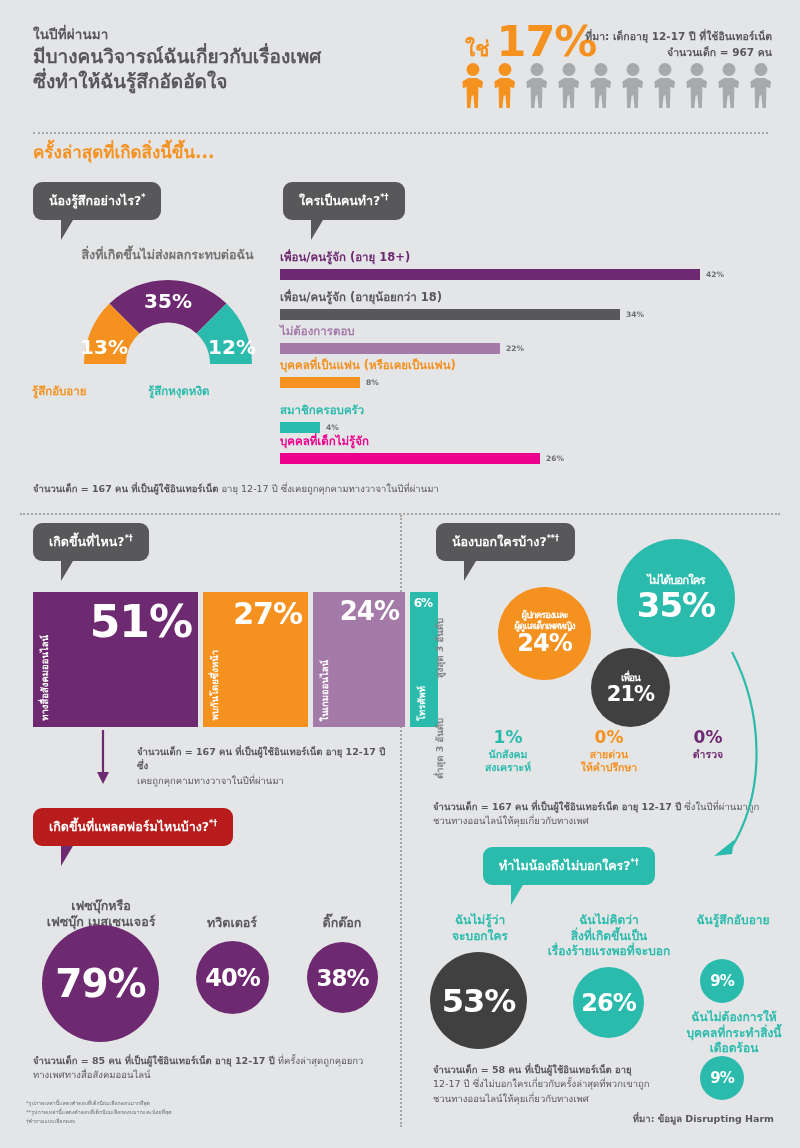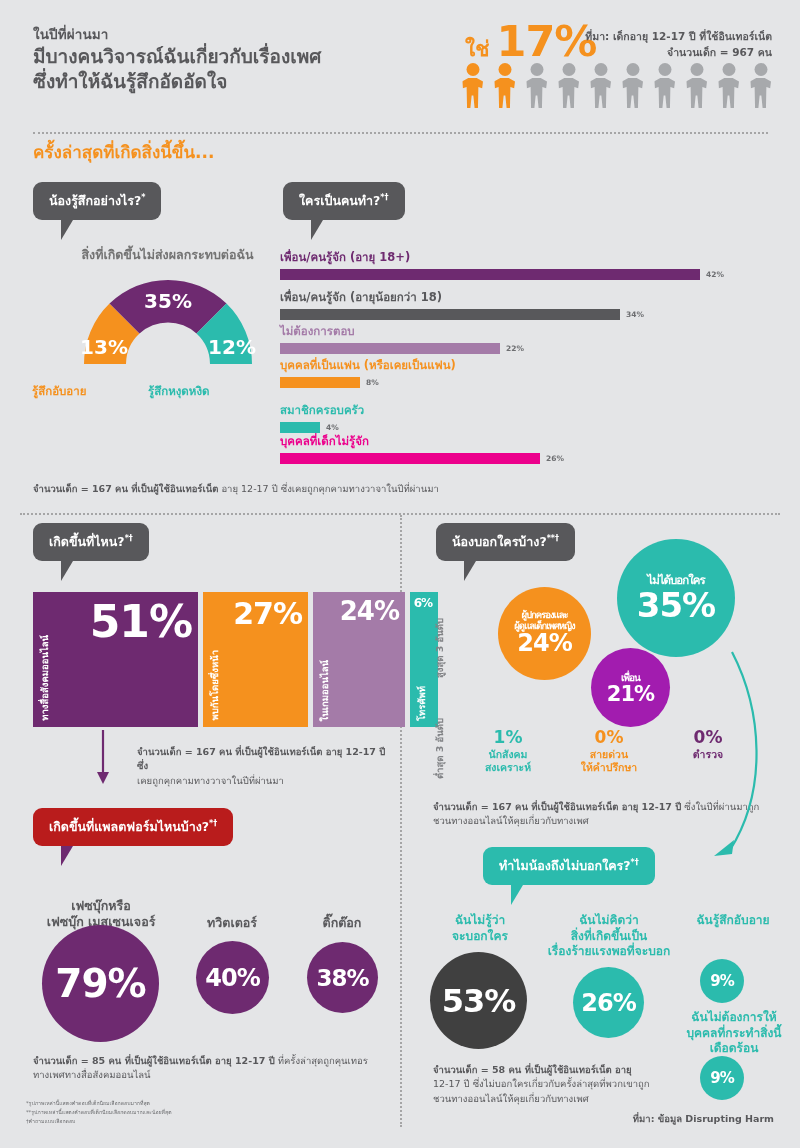--- a/index.html
+++ b/index.html
@@ -307,21 +307,21 @@
     <div>เฟซบุ๊ก เมสเซนเจอร์</div>
   </div>
   <div class="plat-lab" style="left:182px;top:915px;width:100px;">ทวิตเตอร์</div>
   <div class="plat-lab" style="left:292px;top:915px;width:100px;">ติ๊กต๊อก</div>
 
   <div class="circ" style="left:42px;top:925px;width:117px;height:117px;background:#6E2A70;font-size:39px;">79%</div>
   <div class="circ" style="left:196px;top:941px;width:73px;height:73px;background:#6E2A70;font-size:24px;">40%</div>
   <div class="circ" style="left:307px;top:942px;width:71px;height:71px;background:#6E2A70;font-size:23px;">38%</div>
 
   <div class="note" style="left:33px;top:1054px;width:345px;">
-    <b>จำนวนเด็ก = 85 คน ที่เป็นผู้ใช้อินเทอร์เน็ต อายุ 12-17 ปี</b><span class="thin"> ที่ครั้งล่าสุดถูกคุนเทอร</span><br>
+    <b>จำนวนเด็ก = 85 คน ที่เป็นผู้ใช้อินเทอร์เน็ต อายุ 12-17 ปี</b><span class="thin"> ที่ครั้งล่าสุดถูกคุอยกว</span><br>
     <span class="thin">ทางเพศทางสื่อสังคมออนไลน์</span>
   </div>
 
   <div class="bubble" style="left:436px;top:523px;">
     <span>น้องบอกใครบ้าง?</span><span class="sup">**†</span>
   </div>
 
   <div class="vlabel" style="left:432px;top:618px;">สูงสุด 3 อันดับ</div>
   <div class="vlabel" style="left:432px;top:718px;">ต่ำสุด 3 อันดับ</div>
 
@@ -333,21 +333,21 @@
   </div>
 
   <div class="circ" style="left:498px;top:587px;width:93px;height:93px;background:#F5911E;">
     <div style="text-align:center;line-height:1.15;">
       <div style="font-size:9.5px;font-weight:700;">ผู้ปกครองและ</div>
       <div style="font-size:9.5px;font-weight:700;margin-bottom:-2px;">ผู้ดูแลเด็กเพศหญิง</div>
       <div style="font-size:24px;letter-spacing:-1px;">24%</div>
     </div>
   </div>
 
-  <div class="circ" style="left:591px;top:648px;width:79px;height:79px;background:#a21caf;">
+  <div class="circ" style="left:591px;top:648px;width:79px;height:79px;background:#404040;">
     <div style="text-align:center;">
       <div style="font-size:10px;font-weight:700;margin-bottom:-3px;">เพื่อน</div>
       <div style="font-size:21px;letter-spacing:-1px;">21%</div>
     </div>
   </div>
 
   <div class="mini" style="left:468px;top:728px;width:80px;color:#2BBBAD;">
     <div class="mv">1%</div>
     <div class="ml">นักสังคม</div>
     <div class="ml" style="margin-top:0;">สงเคราะห์</div>

